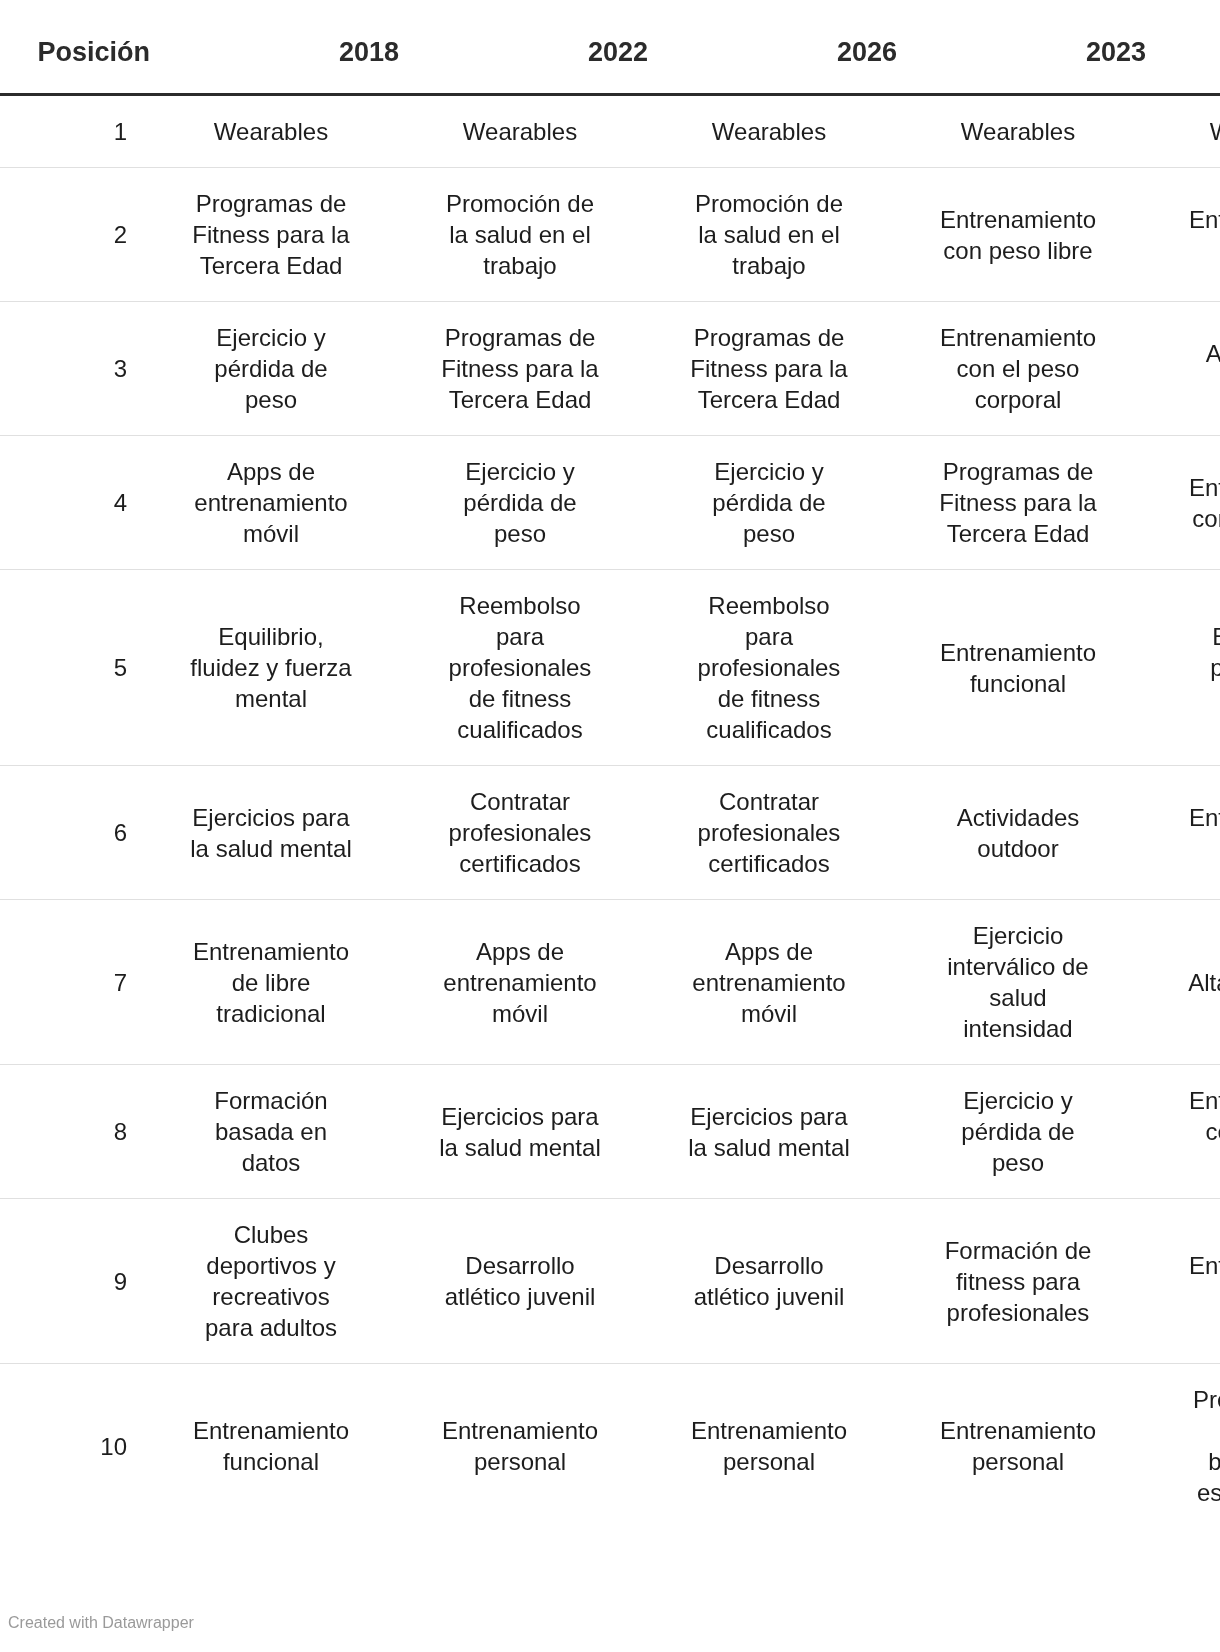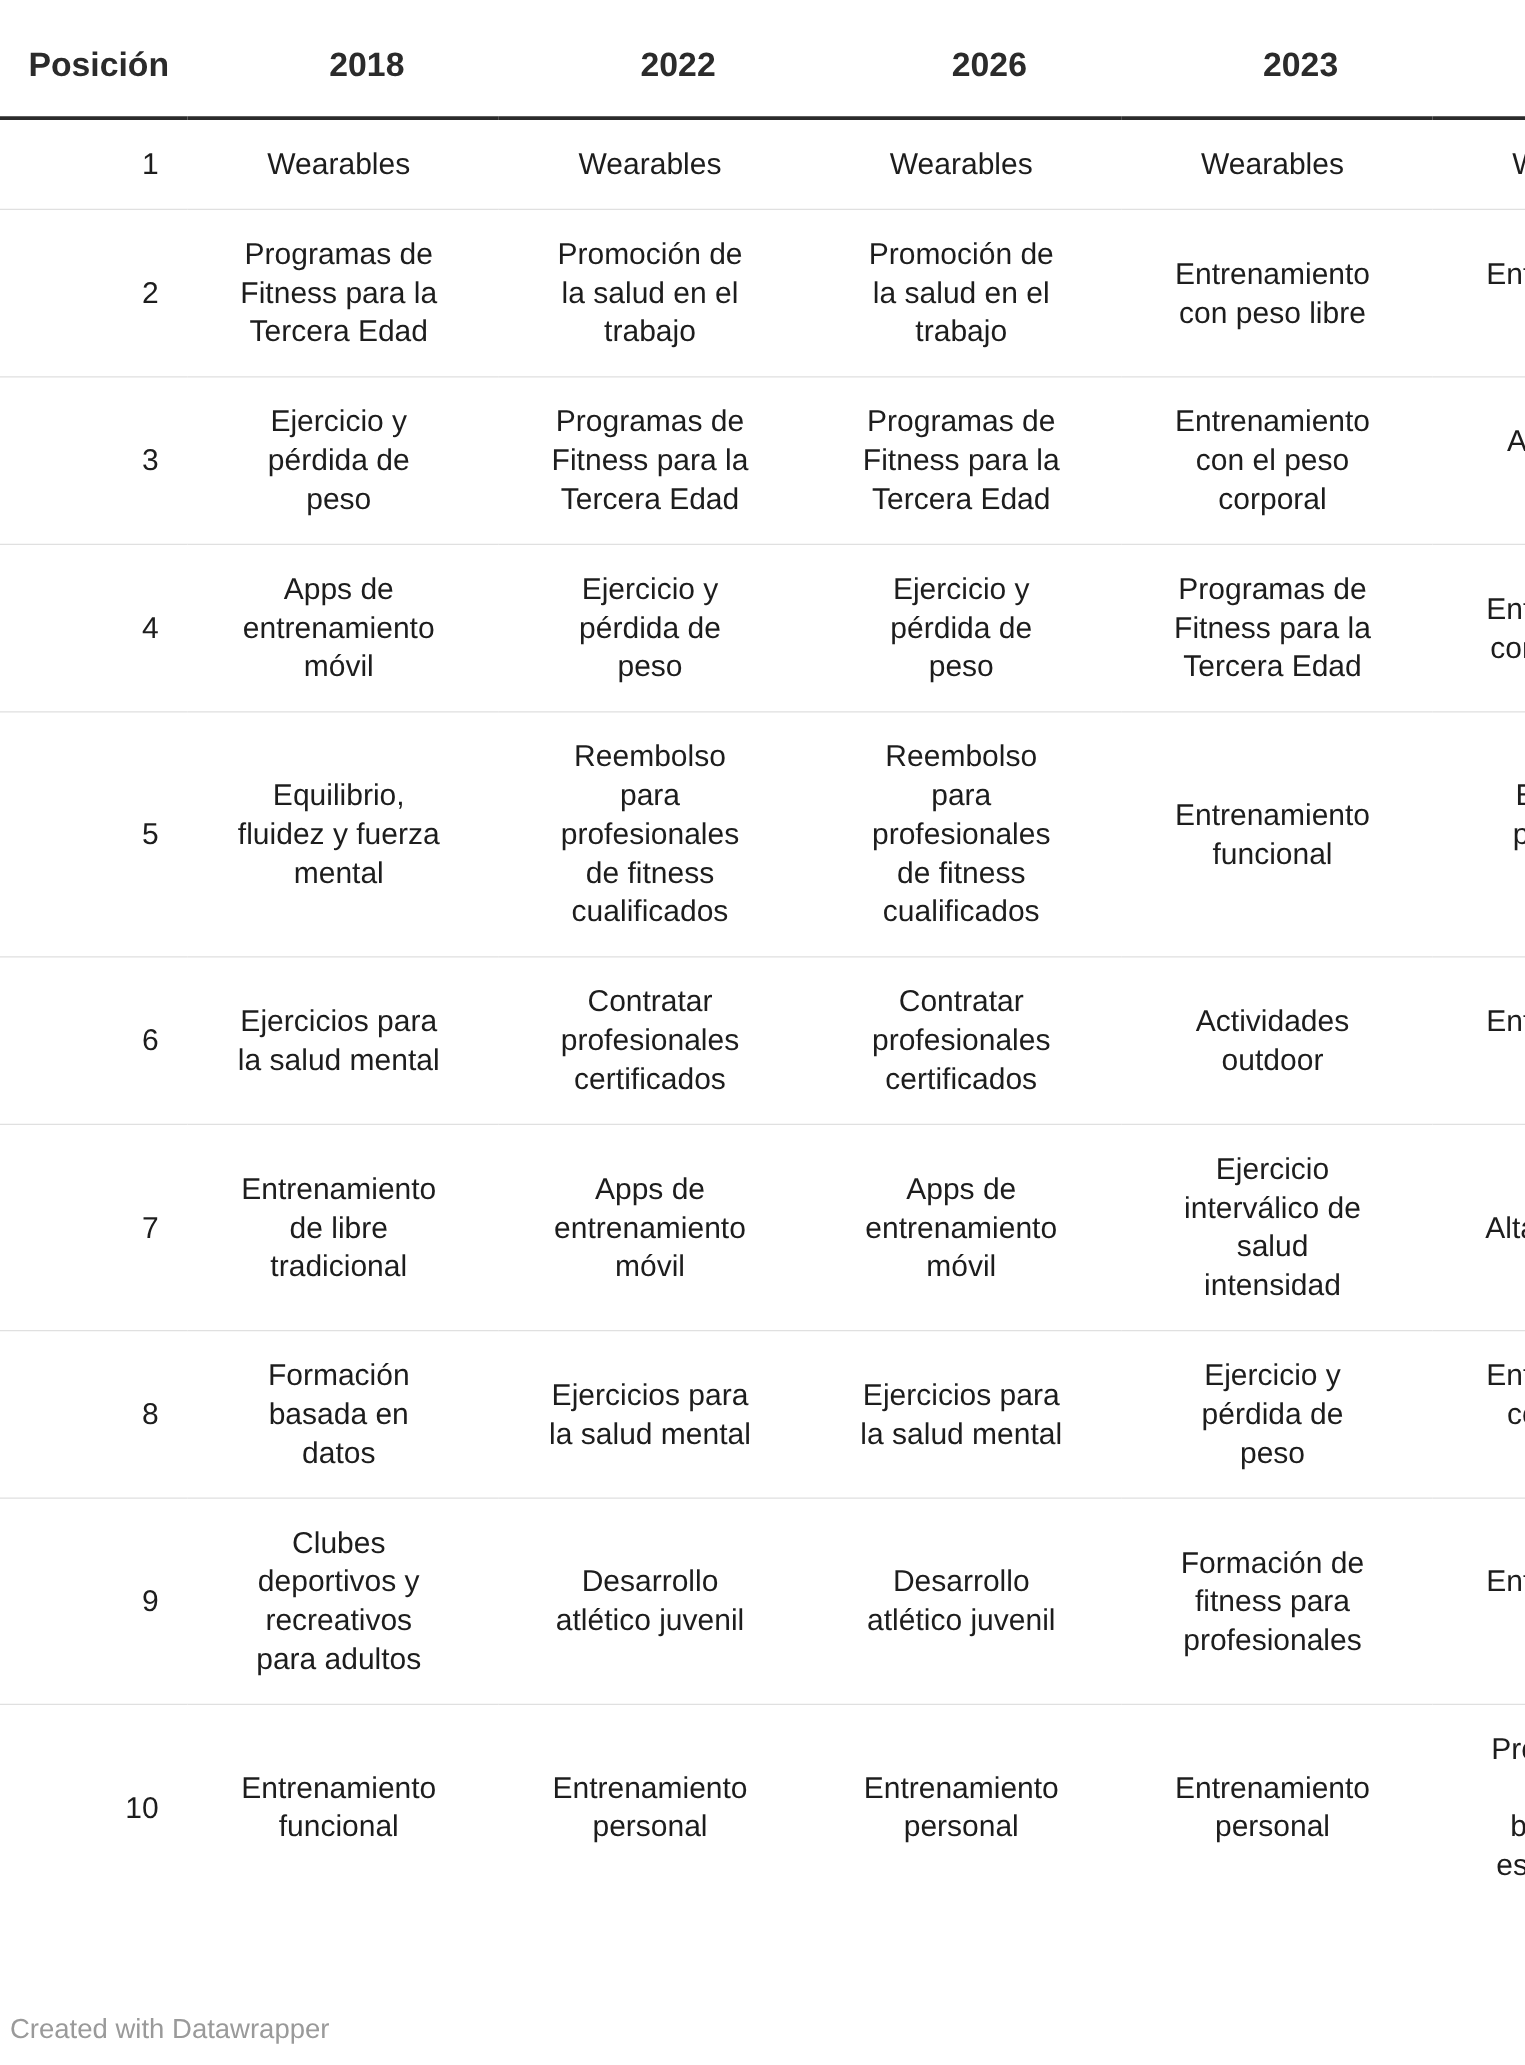--- a/index.html
+++ b/index.html
@@ -28,21 +28,21 @@
     table-layout: fixed;
     width: 1395px;
   }
   col.c-pos { width: 150px; }
   col.c-year { width: 249px; }
 
   thead th {
     font-size: 27px;
     font-weight: bold;
     color: #2b2b2b;
-    text-align: center;
+    text-align: right;
     vertical-align: bottom;
     padding: 36px 0 24px 38px;
     line-height: 33px;
     border-bottom: 3px solid #2b2b2b;
   }
   thead th.pos-h {
     padding-left: 8px;
     padding-right: 0;
   }
   tbody td {
@@ -59,21 +59,21 @@
     padding: 20px 23px 20px 8px;
     color: #1d1d1d;
   }
   tbody tr + tr td {
     border-top: 1px solid #e0e0e0;
   }
   .credit {
     position: absolute;
     left: 8px;
     bottom: 16px;
-    font-size: 22px;
+    font-size: 16px;
     color: #9a9a9a;
     line-height: 26px;
   }
 </style>
 </head>
 <body>
 
 <div class="page">
   <div class="table-clip">
     <table class="dw-table">

